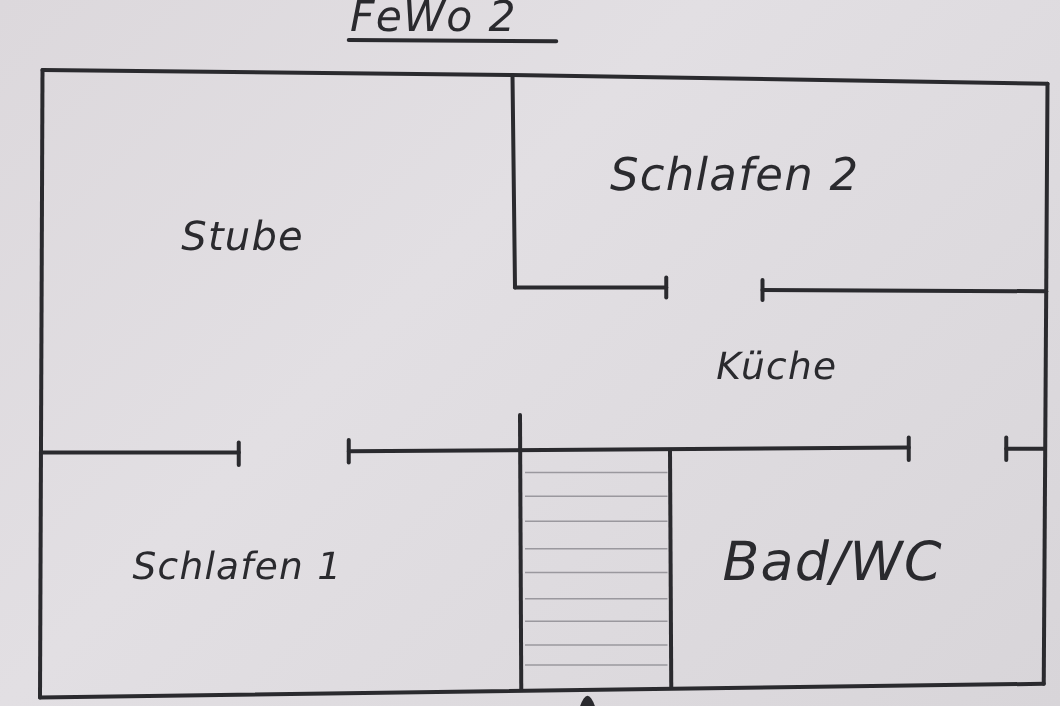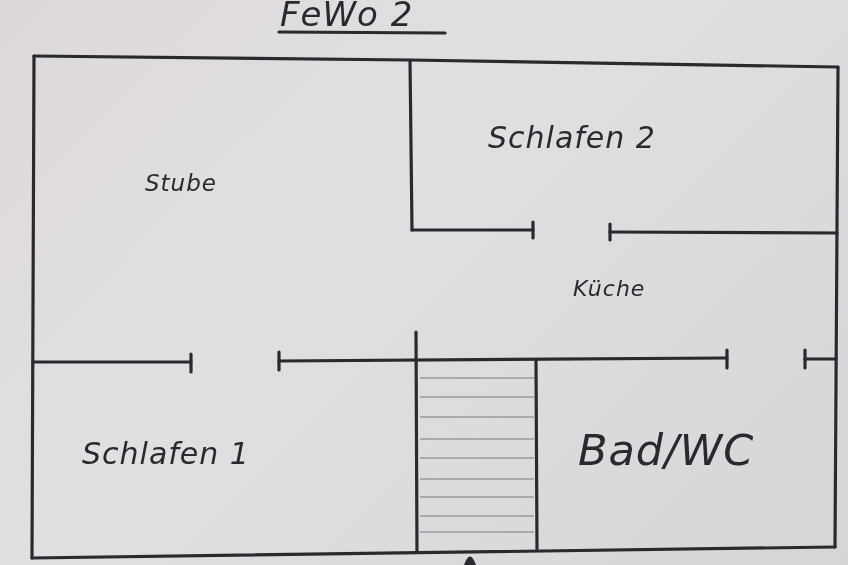--- a/index.html
+++ b/index.html
@@ -10,24 +10,24 @@
     position: relative;
   }
   svg { position: absolute; left: 0; top: 0; }
   .lbl {
     position: absolute; color: #2a2a2e;
     font-family: "DejaVu Sans", sans-serif;
     font-style: italic; letter-spacing: 1px;
     white-space: nowrap;
   }
   #title { left: 280px; top: -6px; font-size: 34px; }
-  #stube { left: 145px; top: 170px; font-size: 23px; }
-  #schlafen2 { left: 488px; top: 120px; font-size: 30px; }
-  #kueche { left: 573px; top: 276px; font-size: 22px; }
-  #schlafen1 { left: 82px; top: 436px; font-size: 30px; }
+  #stube { left: 145px; top: 170px; font-size: 32px; }
+  #schlafen2 { left: 488px; top: 120px; font-size: 36px; }
+  #kueche { left: 573px; top: 276px; font-size: 30px; }
+  #schlafen1 { left: 106px; top: 436px; font-size: 30px; }
   #badwc { left: 578px; top: 425px; font-size: 43px; }
 </style>
 </head>
 <body>
 
 <svg width="848" height="565">
   <g stroke="#2a2a2e" stroke-width="3.2" stroke-linecap="round" fill="none">
 
     <line x1="279" y1="32" x2="445" y2="33"></line>
 

